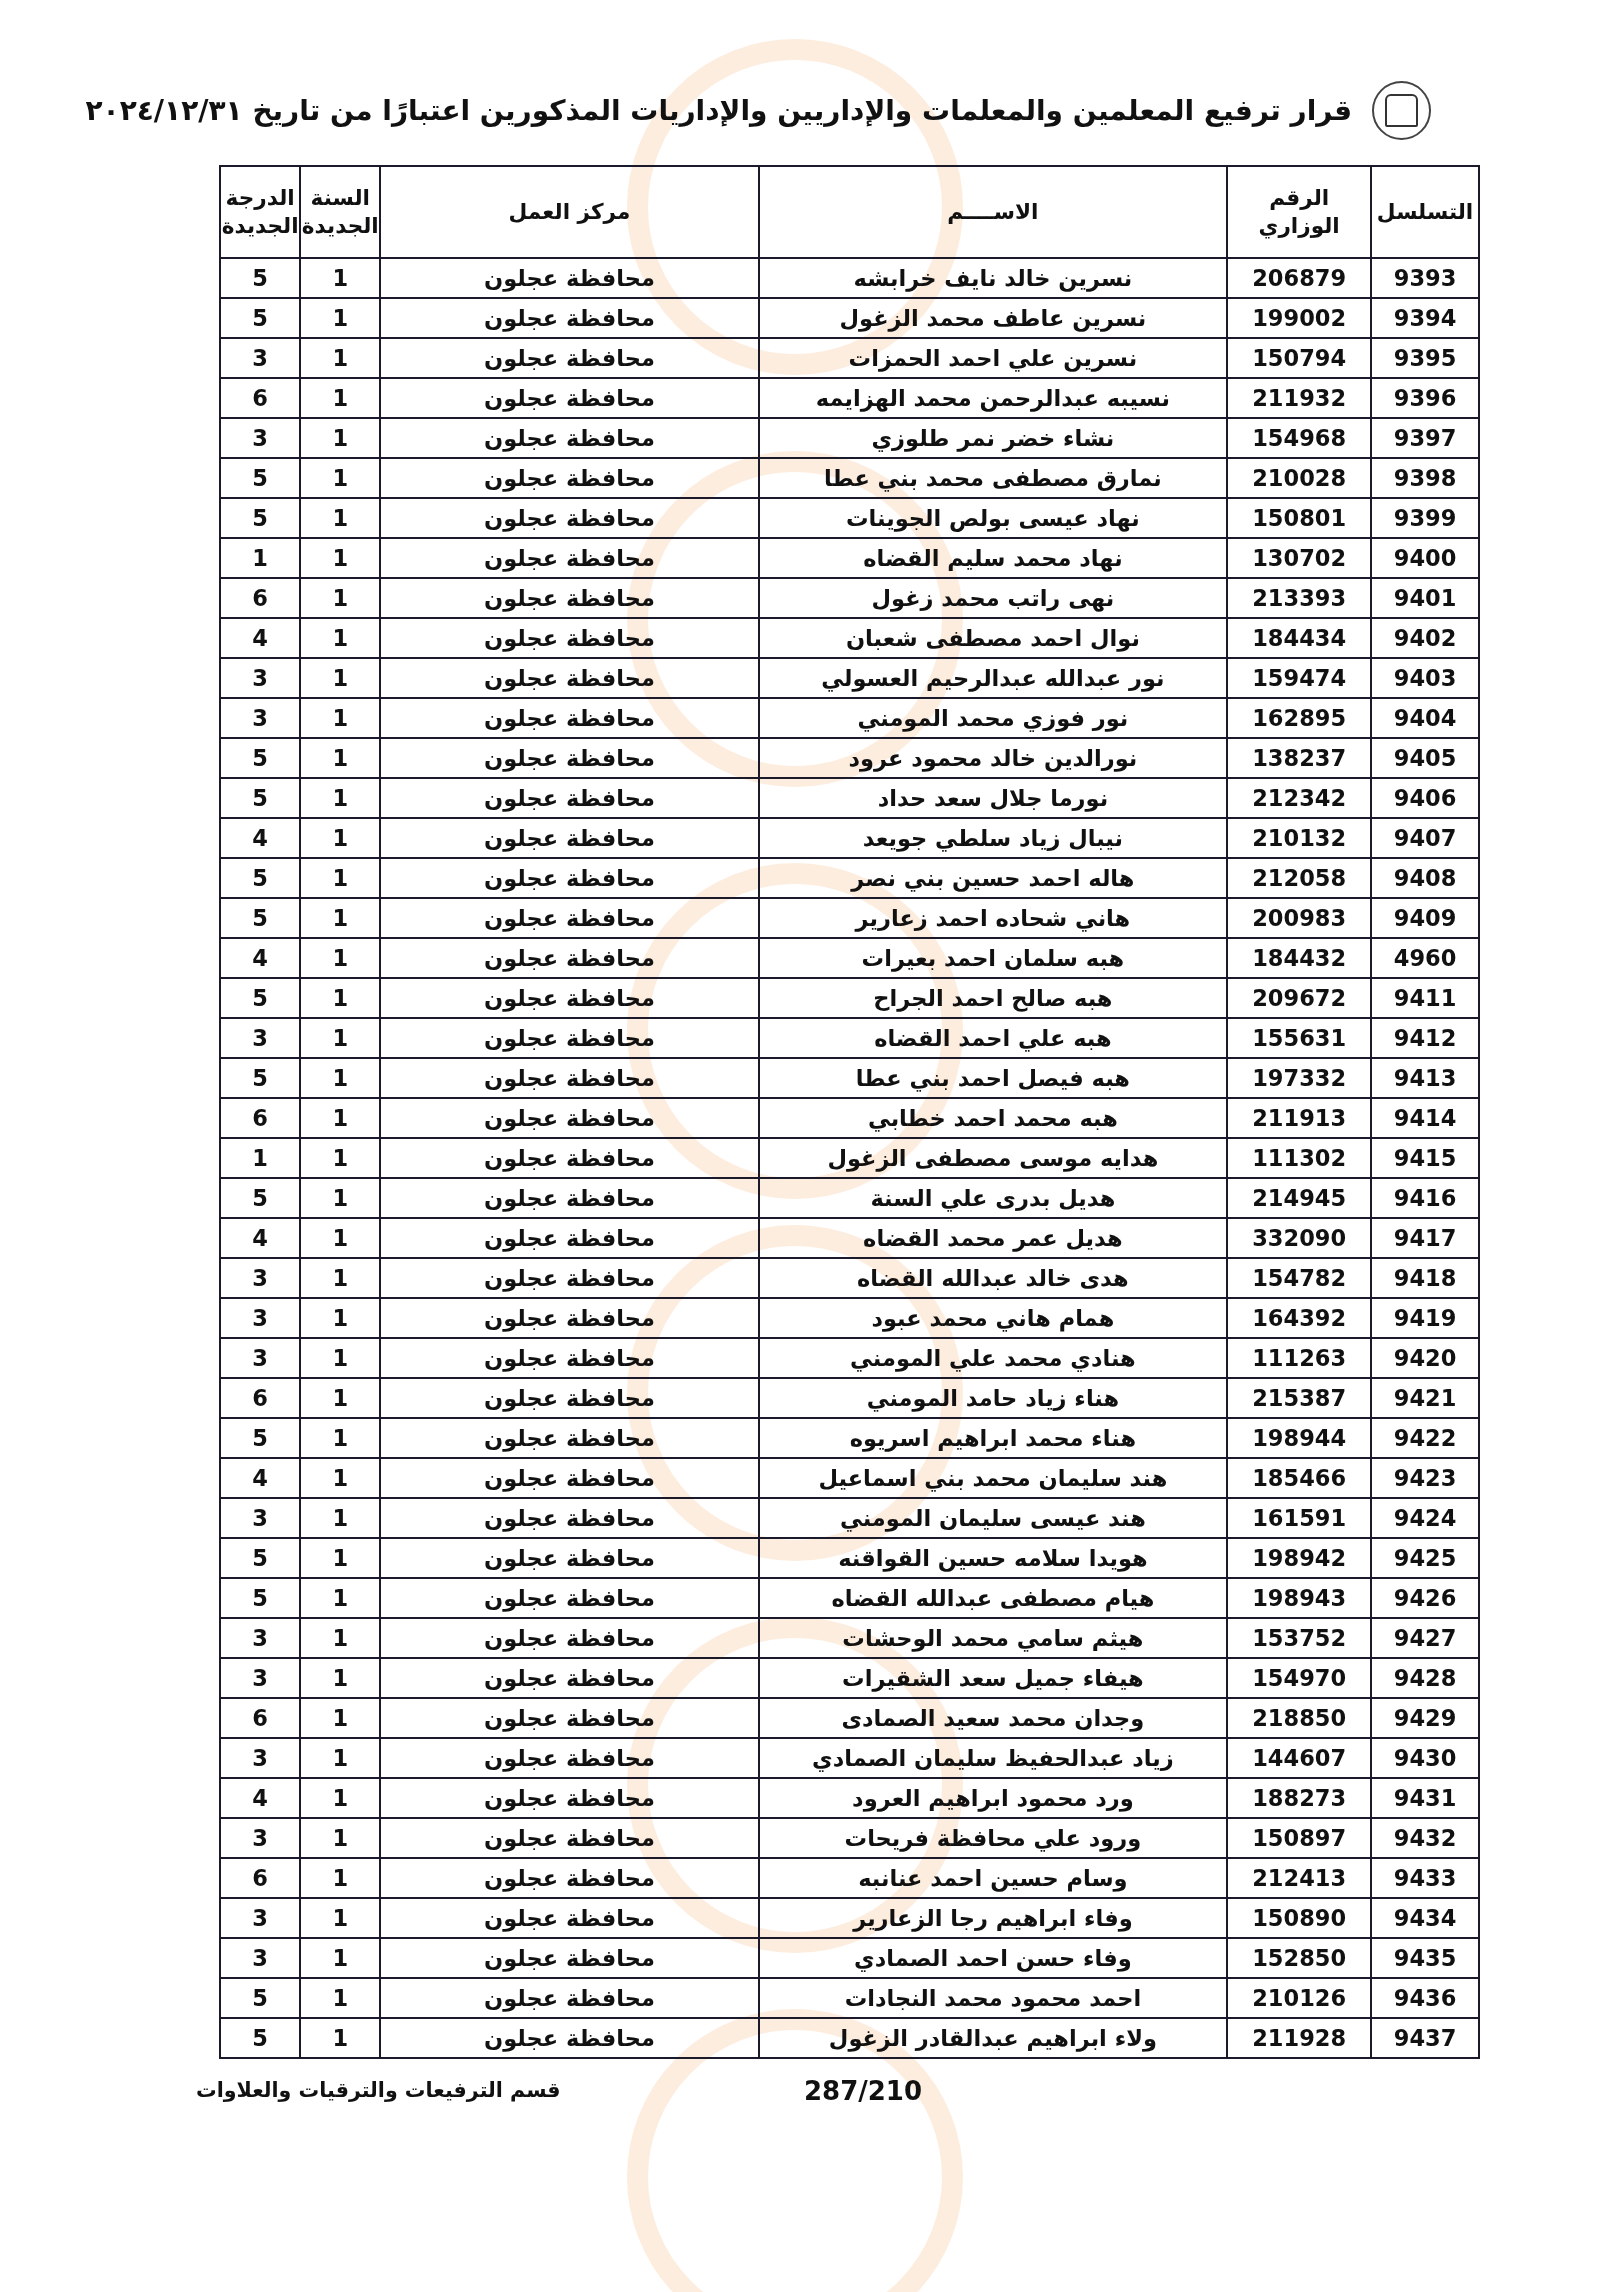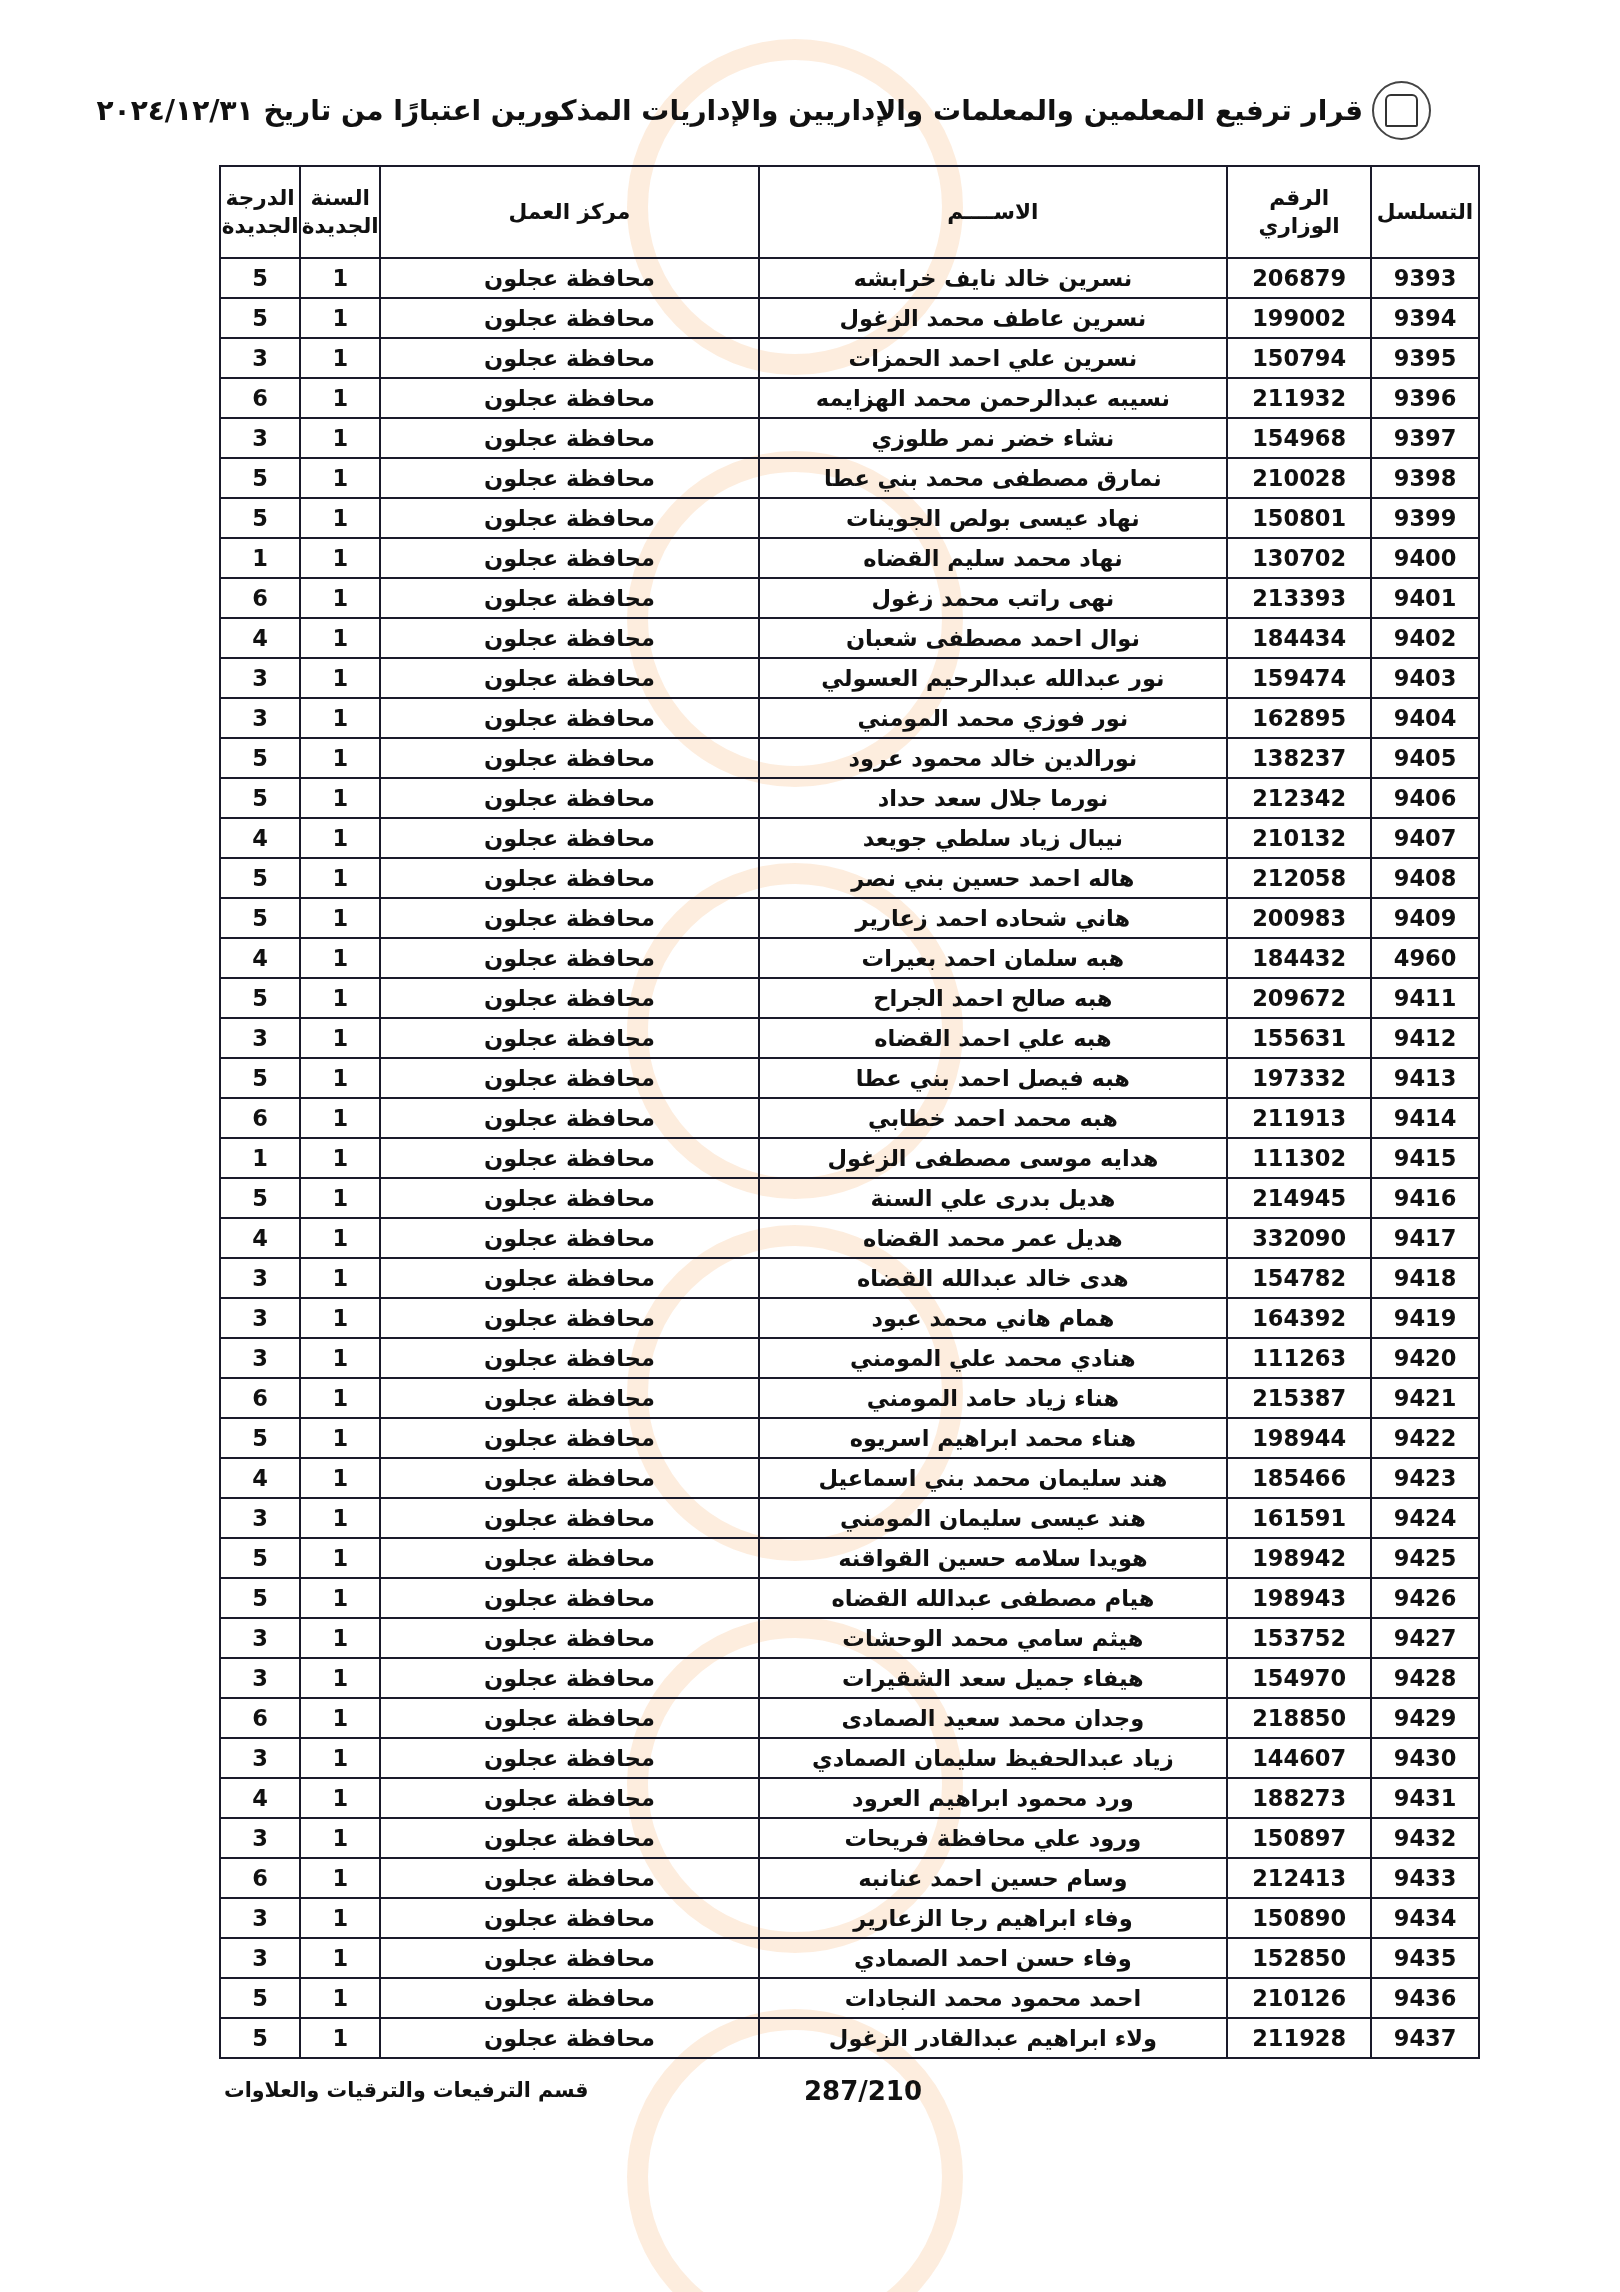--- a/index.html
+++ b/index.html
@@ -4,40 +4,40 @@
 <style>
   html, body { margin: 0; padding: 0; background: #ffffff; }
   body {
     width: 1620px; height: 2293px; position: relative; overflow: hidden;
     font-family: "DejaVu Sans", "Liberation Sans", sans-serif; color: #111;
   }
   .watermark { position: absolute; pointer-events: none; opacity: 0.18; }
   .wm-ring { border: 21.6px solid #f29a4a; border-radius: 50%; width: 294px; height: 294px; }
   .header {
     position: absolute; top: 76px; left: 216px; width: 1215px; height: 69px;
-    display: flex; flex-direction: row; align-items: center; gap: 9px;
+    display: flex; flex-direction: row; align-items: center; gap: 20px;
   }
   .seal {
     width: 55px; height: 55px; border-radius: 50%; border: 2px solid #444;
     display: flex; align-items: center; justify-content: center; flex-shrink: 0;
   }
   .seal-inner { width: 29px; height: 29px; border: 2px solid #333; border-radius: 5.9px 5.9px 2px 2px; }
   .title { font-size: 28px; font-weight: bold; white-space: nowrap; }
   table.roster {
     position: absolute; top: 165px; left: 219px; width: 1261px;
     border-collapse: collapse; table-layout: fixed;
   }
   table.roster th, table.roster td {
     border: 2.5px solid #1a1a2a; text-align: center; padding: 0; overflow: hidden; white-space: nowrap;
   }
   table.roster th { height: 90px; font-size: 21.6px; font-weight: bold; line-height: 1.3; white-space: normal; }
   table.roster td { height: 38px; font-size: 22.5px; font-weight: bold; }
   td.col-name, td.col-center { font-size: 21.6px; }
   .footer-page { position: absolute; top: 2076px; left: 804px; font-size: 26px; font-weight: bold; }
-  .footer-dept { position: absolute; top: 2078px; left: 196px; font-size: 20.6px; font-weight: bold; margin-left: 28px; }
+  .footer-dept { position: absolute; top: 2078px; left: 196px; font-size: 20.6px; font-weight: bold; }
 </style>
 </head>
 <body>
 
 <div class="watermark wm-ring" style="top:39px; left:627px;"></div>
 <div class="watermark wm-ring" style="top:451px; left:627px;"></div>
 <div class="watermark wm-ring" style="top:863px; left:627px;"></div>
 <div class="watermark wm-ring" style="top:1225px; left:627px;"></div>
 <div class="watermark wm-ring" style="top:1617px; left:627px;"></div>
 <div class="watermark wm-ring" style="top:2009px; left:627px;"></div>

